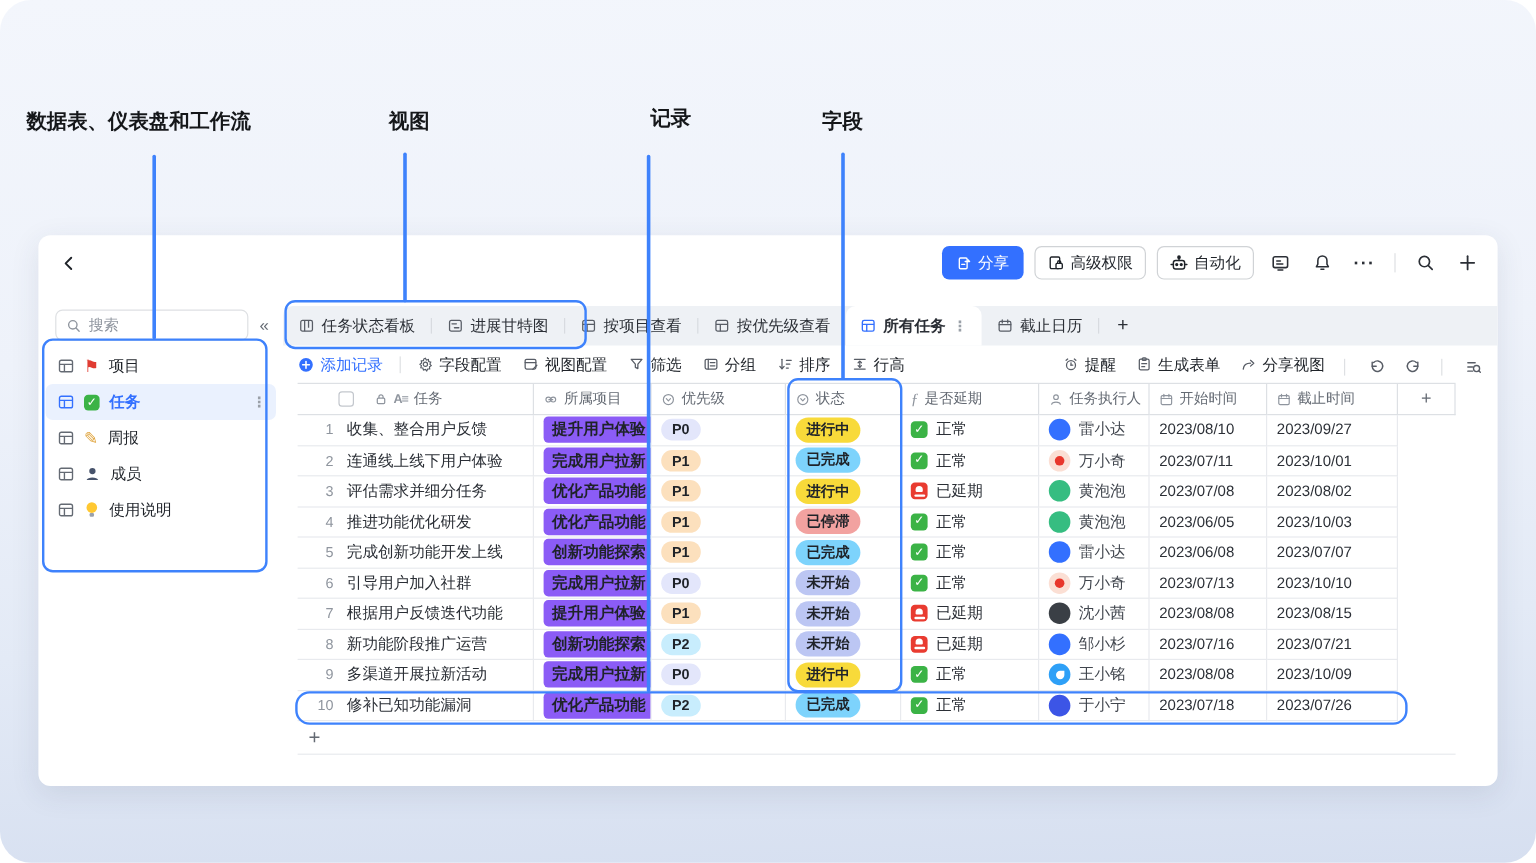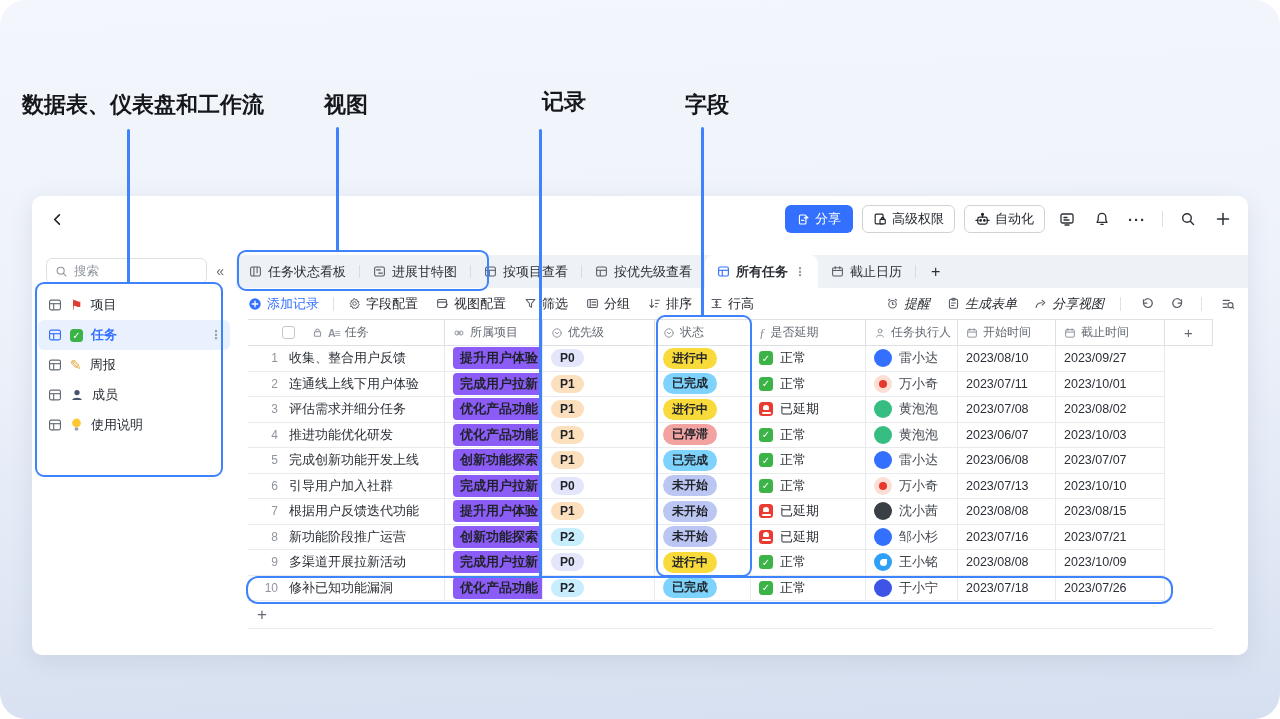--- a/index.html
+++ b/index.html
@@ -2,21 +2,21 @@
 <html><head>
 <meta charset="utf-8">
 <style>
   * { margin:0; padding:0; box-sizing:border-box; }
   html,body { width:1280px; height:719px; background:#fff; font-family:"Liberation Sans","DejaVu Sans",sans-serif; }
   .canvas { position:absolute; inset:0; border-radius:26px; overflow:hidden;
     background:linear-gradient(178deg,#f3f6fc 0%,#eef2fa 40%,#e3eaf6 72%,#d6dff0 100%); }
 
   
   .ann { position:absolute; z-index:10; }
-  .ann-label { font-size:22px; font-weight:700; color:#15171a; white-space:nowrap; }
+  .ann-label { font-size:17px; font-weight:700; color:#15171a; white-space:nowrap; }
   .ann-line { width:3px; border-radius:2px; background:#3E82FC; }
   .ann-box { border:2.5px solid #3E82FC; border-radius:9px; background:transparent; }
 
   
   .window { position:absolute; left:32px; top:196px; width:1216px; height:459px; background:#fff;
     border-radius:10px; box-shadow:0 6px 24px rgba(45,55,85,.10); z-index:1; }
 
   .win-header { height:46px; display:flex; align-items:center; padding:0 12px; }
   .back-btn { width:26px; height:26px; display:flex; align-items:center; justify-content:center; color:#1f2329; }
   .title-wrap { margin-left:6px; }
@@ -61,21 +61,21 @@
   .tab.active { background:#fff; border-radius:8px 8px 0 0; font-weight:600; padding:0 12px; }
   .tab.active .ti { color:#3370FF; }
   .tab-div { width:1px; height:13px; background:#d8dbe0; align-self:center; }
   .tab-plus { display:flex; align-items:center; padding:0 15px; font-size:16px; color:#2b2f36; }
 
   .toolbar { height:31px; display:flex; align-items:center; padding:0 13px 0 12px; font-size:13px; color:#1f2329; }
   .tb-item { display:flex; align-items:center; gap:5px; margin-right:18px; white-space:nowrap; }
   .tb-item .ti { color:#585d66; }
   .tb-add { color:#3370FF; font-weight:500; }
   .tb-div { width:1px; height:14px; background:#dee0e3; margin:0 14px 0 -4px; }
-  .tb-right { margin-left:auto; display:flex; align-items:center;font-style:italic; }
+  .tb-right { margin-left:auto; display:flex; align-items:flex-end; }
   .tb-right .tb-item { margin-right:0; margin-left:17px; }
   .tb-right .tb-div { margin:0 2px 0 16px; }
 
   
   .table-area { margin-left:12px; width:965px; position:relative; }
   .grid-cols { display:grid; grid-template-columns:197px 98px 112px 96px 115px 92px 98px 109px 48px; }
   .thead { height:27px; border-top:1px solid #dde0e4; }
   .th { display:flex; align-items:center; gap:5px; padding:0 8px; font-size:12px; font-weight:500; color:#646a73;
     border-bottom:1px solid #dde0e4; border-right:1px solid #dde0e4; white-space:nowrap; overflow:hidden; }
   .th .fi { color:#8f959e; flex:none; }
@@ -623,21 +623,21 @@
                   <span class="pill" data-variant="paused">已停滞</span>
                 </div>
                 <div class="td delay" data-variant="normal">
                   <span class="dbadge"></span>
                   <span>正常</span>
                 </div>
                 <div class="td">
                   <span class="avatar" data-person="huangpaopao"></span>
                   <span class="aname">黄泡泡</span>
                 </div>
-                <div class="td date-cell">2023/06/07</div>
+                <div class="td date-cell">2023/06/05</div>
                 <div class="td date-cell">2023/10/03</div>
                 <div class="td c9"></div>
               </div>
 
               <div class="trow grid-cols">
                 <div class="td">
                   <span class="row-num">5</span>
                   <span class="task-name">完成创新功能开发上线</span>
                 </div>
                 <div class="td">

